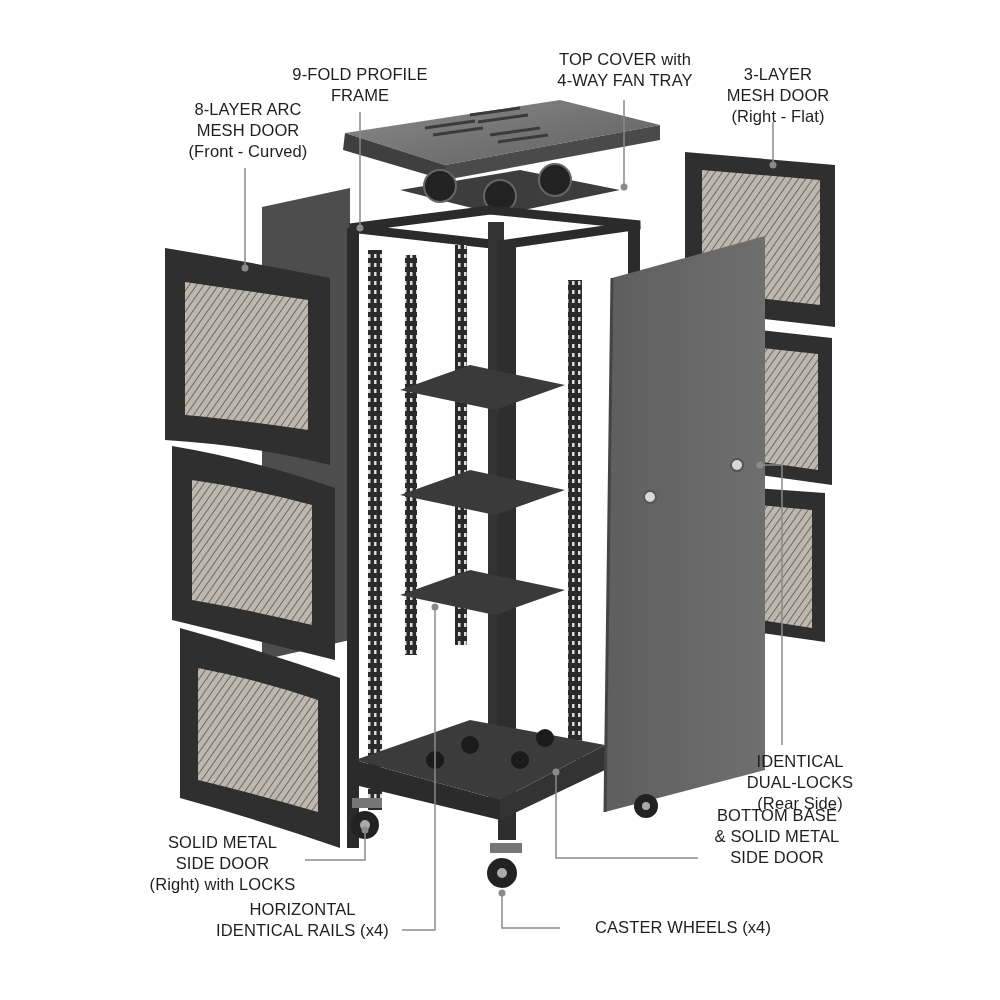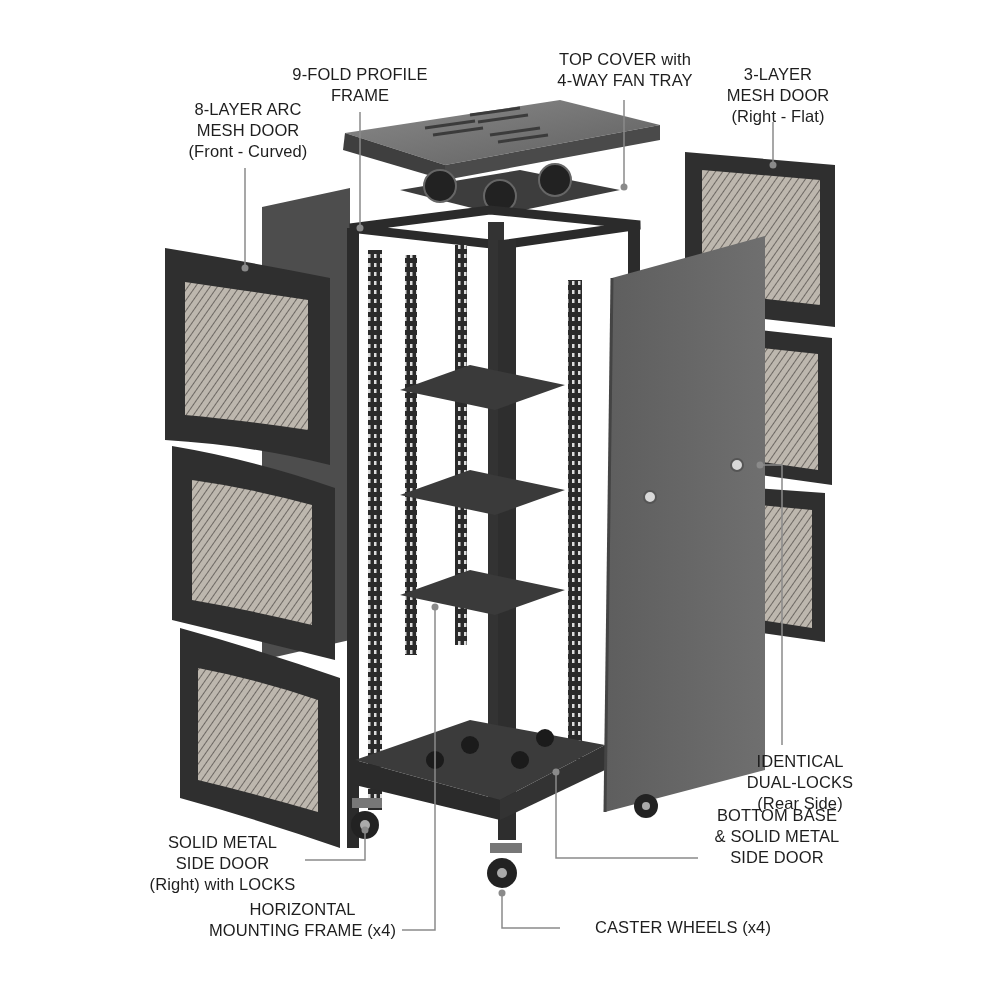--- a/index.html
+++ b/index.html
@@ -190,20 +190,20 @@
   </div>
 
   <div class="label" style="left:140px; top:832px; width:165px;">
     <span>SOLID METAL</span>
     <span>SIDE DOOR</span>
     <span>(Right) with LOCKS</span>
   </div>
 
   <div class="label" style="left:205px; top:899px; width:195px;">
     <span>HORIZONTAL</span>
-    <span>MOUNTING FRAME (x4)</span>
+    <span>IDENTICAL RAILS (x4)</span>
   </div>
 
   <div class="label" style="left:568px; top:917px; width:185px; text-align:left;margin-left:27px;">
     <span>CASTER WHEELS (x4)</span>
   </div>
 
 </div>
 
 </body></html>

